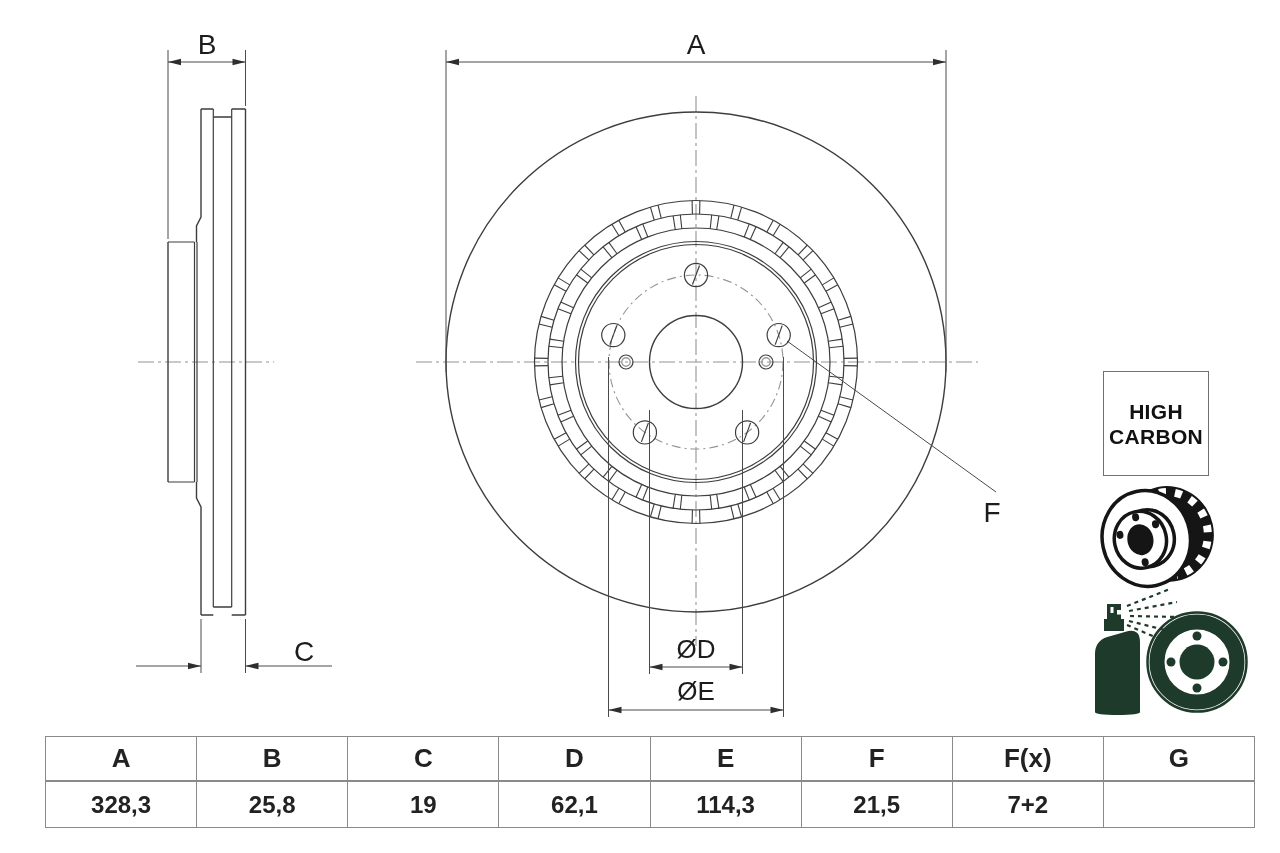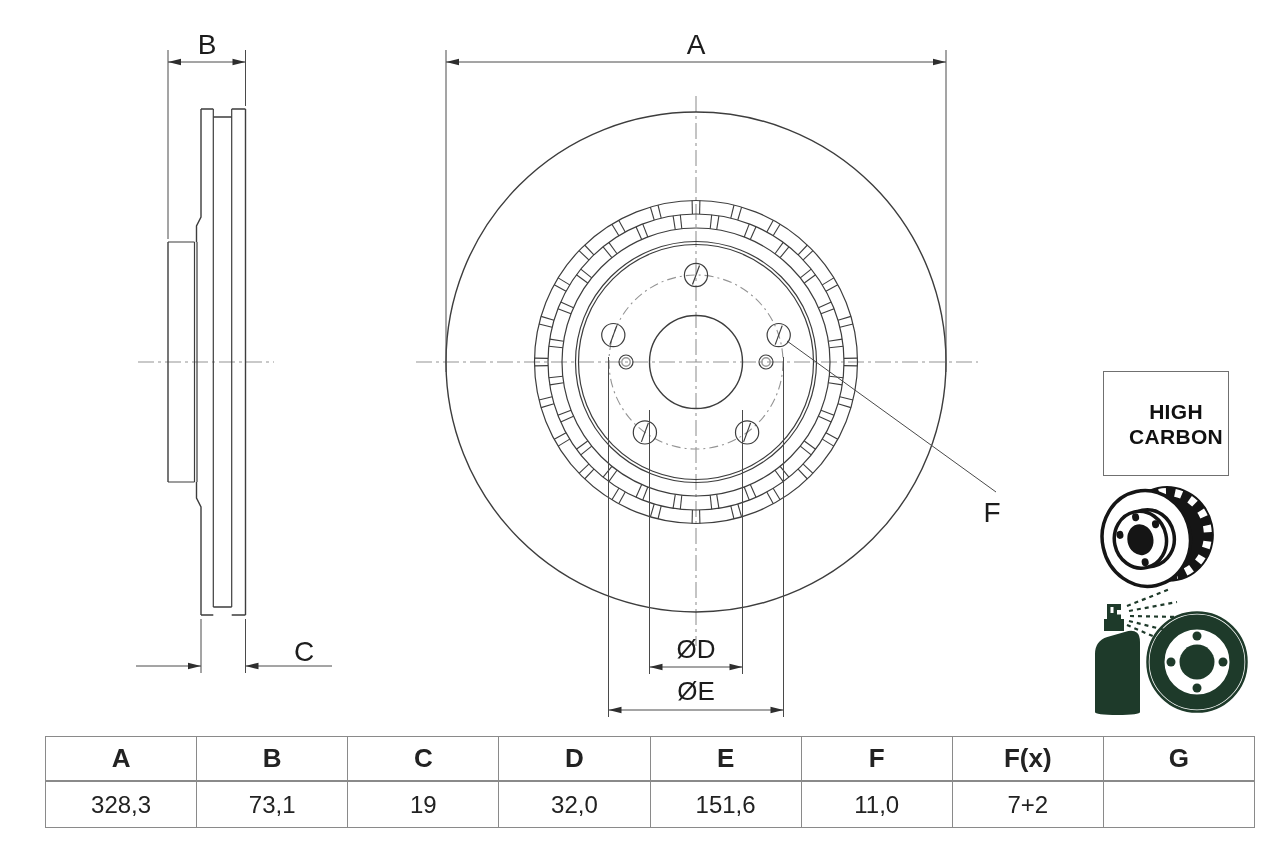--- a/index.html
+++ b/index.html
@@ -17,33 +17,33 @@
   .cline-small{stroke:#949494;stroke-width:1.1;fill:none;stroke-dasharray:9 4 2 4;}
   .grayring{stroke:#9a9a9a;stroke-width:1.4;fill:none;}
   #vent-ticks line{stroke:#3d3d3d;stroke-width:1.1;}
   .dim-label{font-family:"Liberation Sans",sans-serif;font-size:28px;fill:#1c1c1c;}
   .dim-label-small{font-family:"Liberation Sans",sans-serif;font-size:26px;fill:#1c1c1c;}
   
   .badge{
     position:absolute;left:1103px;top:371px;width:104px;height:103px;
     border:1.5px solid #707070;display:flex;flex-direction:column;
     align-items:center;justify-content:center;background:#fff;
-    font-weight:bold;font-size:21px;line-height:25px;color:#111;letter-spacing:.3px;padding-left:20px;
+    font-weight:bold;font-size:21px;line-height:25px;color:#111;letter-spacing:.3px;
   }
   
   table.spec-table{
     position:absolute;left:45px;top:736px;width:1210px;
     border-collapse:collapse;table-layout:fixed;background:#fff;
   }
   table.spec-table th,table.spec-table td{
     border:1.5px solid #8a8a8a;text-align:center;vertical-align:middle;
     color:#222;padding:0;
   }
   table.spec-table th{height:43px;font-size:26px;font-weight:bold;border-bottom-width:2.5px;}
-  table.spec-table td{height:45px;font-size:24px;font-weight:normal;}
+  table.spec-table td{height:45px;font-size:24px;font-weight:bold;}
 </style>
 </head>
 <body>
 
 <div class="stage">
 
 <svg class="drawing" width="1280" height="853" viewBox="0 0 1280 853">
 
   <g>
 
@@ -300,24 +300,24 @@
       <th>D</th>
       <th>E</th>
       <th>F</th>
       <th>F(x)</th>
       <th>G</th>
     </tr>
   </thead>
   <tbody>
     <tr>
       <td>328,3</td>
-      <td>73,1</td>
+      <td>25,8</td>
       <td>19</td>
-      <td>32,0</td>
-      <td>151,6</td>
-      <td>11,0</td>
+      <td>62,1</td>
+      <td>114,3</td>
+      <td>21,5</td>
       <td>7+2</td>
       <td></td>
     </tr>
   </tbody>
 </table>
 
 </div>
 
 </body></html>

